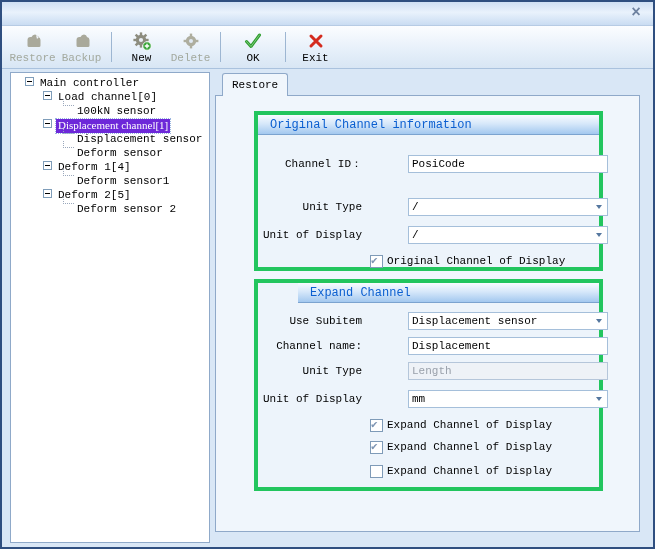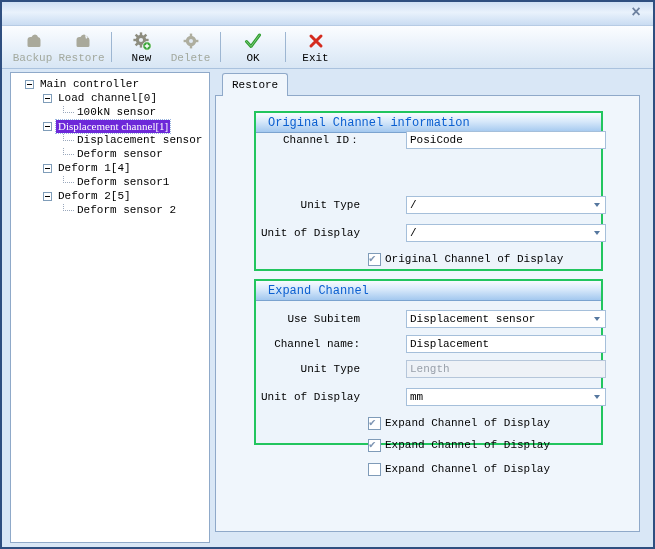--- a/index.html
+++ b/index.html
@@ -40,21 +40,21 @@
   .tb-btn.disabled .tb-label { color: #a3a99e; }
   .tb-sep { width: 1px; background: #9db6d2; margin: 4px 5px; }
 
   
   .tree-panel {
     position: absolute; left: 8px; top: 70px; width: 200px; height: 471px;
     background: #ffffff; border: 1px solid #8fa9c9; overflow: hidden;
     padding-top: 4px;
   }
   .tree-row {
-    height: 14px; display: flex; align-items: center;
+    height: 14px; display: flex; 
     font-size: 11px; color: #000; white-space: nowrap; cursor: default;
   }
   .tree-row .tlabel { padding: 0 2px; line-height: 13px; }
   .tree-row.lvl0 { padding-left: 14px; }
   .tree-row.lvl1 { padding-left: 32px; }
   .tree-row.lvl2 { padding-left: 52px; }
   .tree-row.selected .tlabel {
     background: #6d28d9; color: #fff; outline: 1px dotted #9ab6e0; font-family: Liberation Serif, serif;
   }
   .expander {
@@ -78,30 +78,30 @@
     border-radius: 3px 3px 0 0; font-size: 11px; line-height: 22px; z-index: 2;
   }
   .tab-panel {
     position: absolute; left: 213px; top: 93px; width: 425px; height: 437px;
     background: #f0f6fc; border: 1px solid #8fa9c9; z-index: 1;
   }
 
   
   .group {
     position: absolute; left: 38px; width: 349px;
-    background: #edf4fb; border: 2px solid #22c55e;
+    background: #edf4fb; border: 4px solid #22c55e;
   }
   .group-header {
     height: 20px; line-height: 20px; padding-left: 12px;
     background: linear-gradient(180deg, #f8fbff 0%, #d7e8fa 45%, #a3c8ef 100%);
     border-bottom: 1px solid #7ba3cf;
     color: #0b5fd0; font-size: 12px;
   }
   .group1 { top: 15px; height: 160px; }
-  .group2 { top: 183px; height: 166px; }
+  .group2 { top: 183px; height: 212px; padding-left: 40px; }
 
   .row { position: absolute; left: 0; height: 18px; width: 100%; }
   .flabel {
     position: absolute; left: 0; width: 104px; text-align: right;
     font-size: 11px; line-height: 18px; color: #000; white-space: nowrap;
   }
   .tbox, .combo, .tbox-disabled {
     position: absolute; left: 107px; width: 200px; height: 18px;
     background: #fff; border: 1px solid #a5bfda;
     font-size: 11px; line-height: 16px; padding: 0 3px;
@@ -130,29 +130,29 @@
 
 <div class="window">
 
   <div class="titlebar">
     <div class="close-btn">×</div>
   </div>
 
   <div class="toolbar">
     <div class="tb-btn disabled">
       <svg class="tb-icon" viewBox="0 0 20 20">
+        <path fill="#a9a99b" d="M4.5 9 q0-3 3-3 h1 q1-2.5 3.5-2.5 q2.5 0 3 2.5 q2.5 0.5 2.5 3 v5.5 q0 1.5-1.5 1.5 h-10 q-1.5 0-1.5-1.5 z M13 4 l3 2 l-2 2 z" fill-rule="evenodd"></path>
+      </svg>
+      <span class="tb-label">Restore</span>
+    </div>
+    <div class="tb-btn disabled">
+      <svg class="tb-icon" viewBox="0 0 20 20">
         <path fill="#a9a99b" d="M4.5 9 q0-3 3-3 h1 q1-2.5 3.5-2.5 q2.5 0 3 2.5 q2.5 0.5 2.5 3 v5.5 q0 1.5-1.5 1.5 h-10 q-1.5 0-1.5-1.5 z"></path>
       </svg>
       <span class="tb-label">Backup</span>
-    </div>
-    <div class="tb-btn disabled">
-      <svg class="tb-icon" viewBox="0 0 20 20">
-        <path fill="#a9a99b" d="M4.5 9 q0-3 3-3 h1 q1-2.5 3.5-2.5 q2.5 0 3 2.5 q2.5 0.5 2.5 3 v5.5 q0 1.5-1.5 1.5 h-10 q-1.5 0-1.5-1.5 z M13 4 l3 2 l-2 2 z" fill-rule="evenodd"></path>
-      </svg>
-      <span class="tb-label">Restore</span>
     </div>
     <div class="tb-sep"></div>
     <div class="tb-btn">
       <svg class="tb-icon" viewBox="0 0 20 20">
         <g fill="#8d8d7f" transform="translate(9,9)">
           <circle r="5.2"></circle>
           <g>
             <rect x="-1.2" y="-7.6" width="2.4" height="4"></rect>
             <rect x="-1.2" y="-7.6" width="2.4" height="4" transform="rotate(45)"></rect>
             <rect x="-1.2" y="-7.6" width="2.4" height="4" transform="rotate(90)"></rect>
@@ -242,21 +242,21 @@
     </div>
   </div>
 
   <div class="tab">Restore</div>
 
   <div class="tab-panel">
 
     <div class="group group1">
       <div class="group-header">Original Channel information</div>
 
-      <div class="row" style="top:18px">
+      <div class="row" style="top:40px">
         <span class="flabel">Channel ID：</span>
         <input class="tbox" value="PosiCode" style="">
       </div>
       <div class="row" style="top:83px">
         <span class="flabel">Unit Type</span>
         <div class="combo">
           <span>/</span>
           <span class="arrow"></span>
         </div>
       </div>

